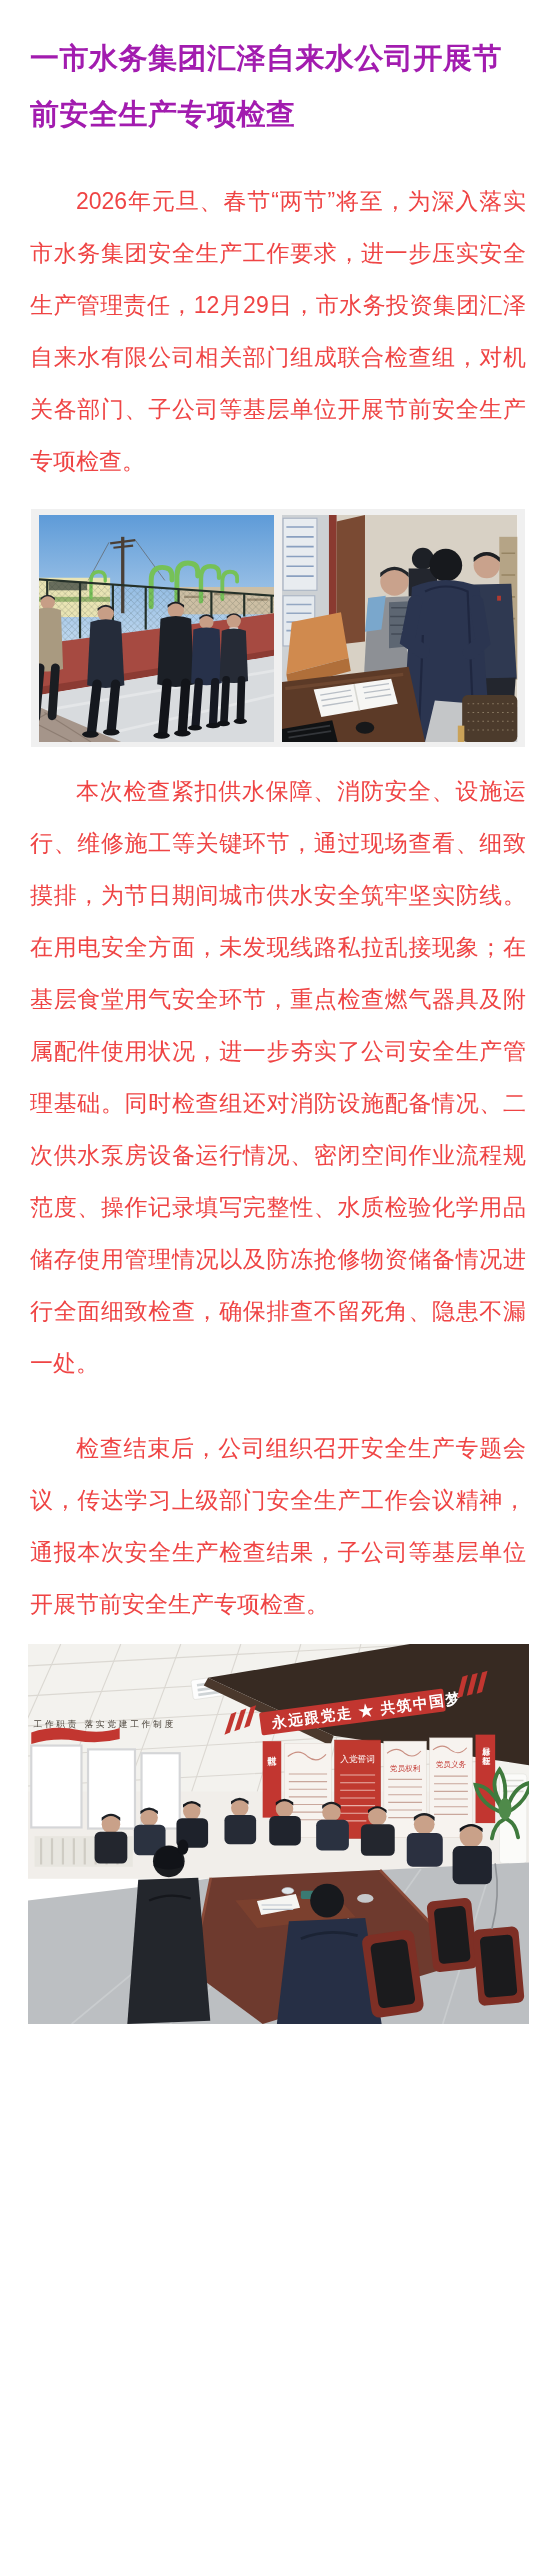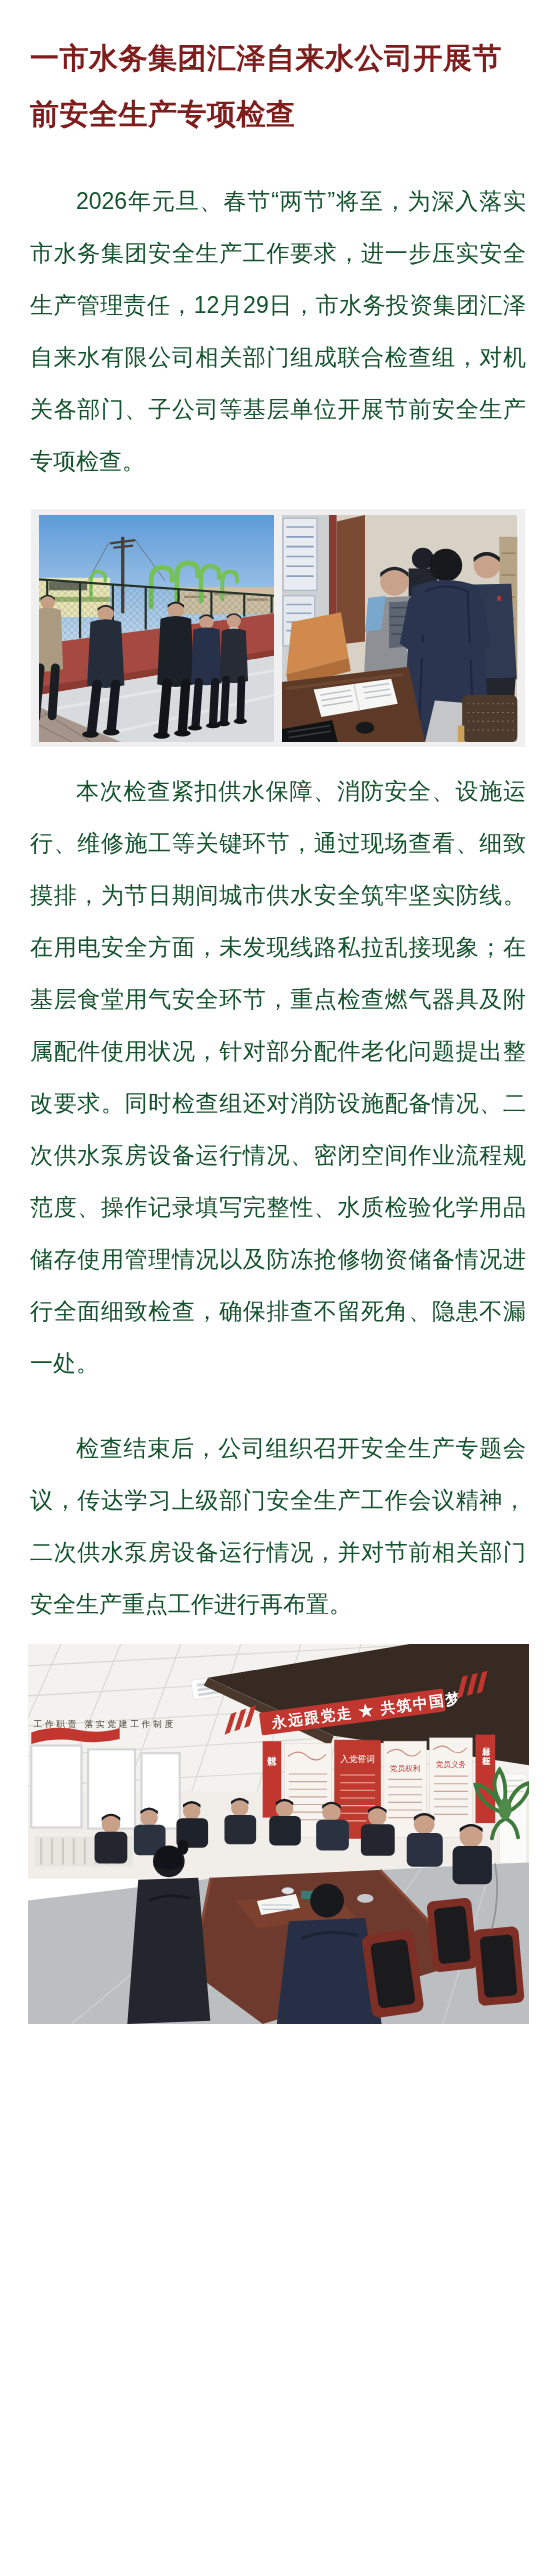--- a/index.html
+++ b/index.html
@@ -1,23 +1,23 @@
 <!DOCTYPE html>
 <html style="font-size:8.7px"><head>
 <meta charset="utf-8">
 <style>
   html,body{margin:0;padding:0;background:#ffffff;}
   body{width:556px;font-family:"Liberation Sans",sans-serif;color:#111;}
   .article{padding:30px 30px 81px;box-sizing:border-box;width:556px;}
   h1.title{
     margin:0 0 33px;font-size:29px;line-height:56px;font-weight:700;
-    color:#7f1d1d;letter-spacing:0.5px;
+    color:#a21caf;letter-spacing:0.5px;
   }
   p.para{
-    margin:0;font-size:23px;line-height:52px;color:#14532d;
+    margin:0;font-size:23px;line-height:52px;color:#ef4444;
     text-align:justify;text-indent:2em;word-break:break-all;
   }
   p.p1{margin-bottom:22.4px;}
   p.p2{margin-bottom:33px;}
   p.p3{margin-bottom:14px;}
   p.p4{margin-bottom:0;}
   figure{margin:0;padding:0;text-decoration:underline;}
   .photo-row{
     background:#f0f0f0;width:494px;height:238px;box-sizing:border-box;
     margin:0 0 17.4px 1.1px;padding:5.5px 7.6px 6px;display:flex;gap:8.2px;
@@ -191,23 +191,23 @@
 
       <polygon points="262,416 280,340 431,352 431,416" fill="#c4c6c8"></polygon>
       <g>
         <rect x="330" y="330" width="101" height="86" rx="10" fill="#4c3b2c"></rect>
         <path d="M340 346h84M340 362h84M340 378h84M340 394h84" stroke="#8a7a62" stroke-width="2" stroke-dasharray="3 6"></path>
         <rect x="322" y="386" width="12" height="30" fill="#caa258"></rect>
       </g>
     </svg>
   </figure>
 
-  <p class="para p2">本次检查紧扣供水保障、消防安全、设施运行、维修施工等关键环节，通过现场查看、细致摸排，为节日期间城市供水安全筑牢坚实防线。在用电安全方面，未发现线路私拉乱接现象；在基层食堂用气安全环节，重点检查燃气器具及附属配件使用状况，针对部分配件老化问题提出整改要求。同时检查组还对消防设施配备情况、二次供水泵房设备运行情况、密闭空间作业流程规范度、操作记录填写完整性、水质检验化学用品储存使用管理情况以及防冻抢修物资储备情况进行全面细致检查，确保排查不留死角、隐患不漏一处。</p>
-
-  <p class="para p3">检查结束后，公司组织召开安全生产专题会议，传达学习上级部门安全生产工作会议精神，二次供水泵房设备运行情况，并对节前相关部门安全生产重点工作进行再布置。</p>
+  <p class="para p2">本次检查紧扣供水保障、消防安全、设施运行、维修施工等关键环节，通过现场查看、细致摸排，为节日期间城市供水安全筑牢坚实防线。在用电安全方面，未发现线路私拉乱接现象；在基层食堂用气安全环节，重点检查燃气器具及附属配件使用状况，进一步夯实了公司安全生产管理基础。同时检查组还对消防设施配备情况、二次供水泵房设备运行情况、密闭空间作业流程规范度、操作记录填写完整性、水质检验化学用品储存使用管理情况以及防冻抢修物资储备情况进行全面细致检查，确保排查不留死角、隐患不漏一处。</p>
+
+  <p class="para p3">检查结束后，公司组织召开安全生产专题会议，传达学习上级部门安全生产工作会议精神，通报本次安全生产检查结果，子公司等基层单位开展节前安全生产专项检查。</p>
 
   <figure class="photo-large">
 
     <svg viewBox="0 0 918 696" preserveAspectRatio="none" xmlns="http://www.w3.org/2000/svg">
       <rect x="0" y="0" width="918" height="430" fill="#f1eeea"></rect>
       <rect x="0" y="0" width="918" height="270" fill="#f3f2ee"></rect>
       <g stroke="#dbd8d2" stroke-width="2">
         <path d="M60 0 L-60 270 M170 0 L60 270 M280 0 L180 270 M390 0 L300 270 M500 0 L420 270 M610 0 L540 270"></path>
         <path d="M0 40 L918 -10 M0 95 L918 40 M0 150 L918 95 M0 205 L918 150 M0 260 L918 210"></path>
       </g>

